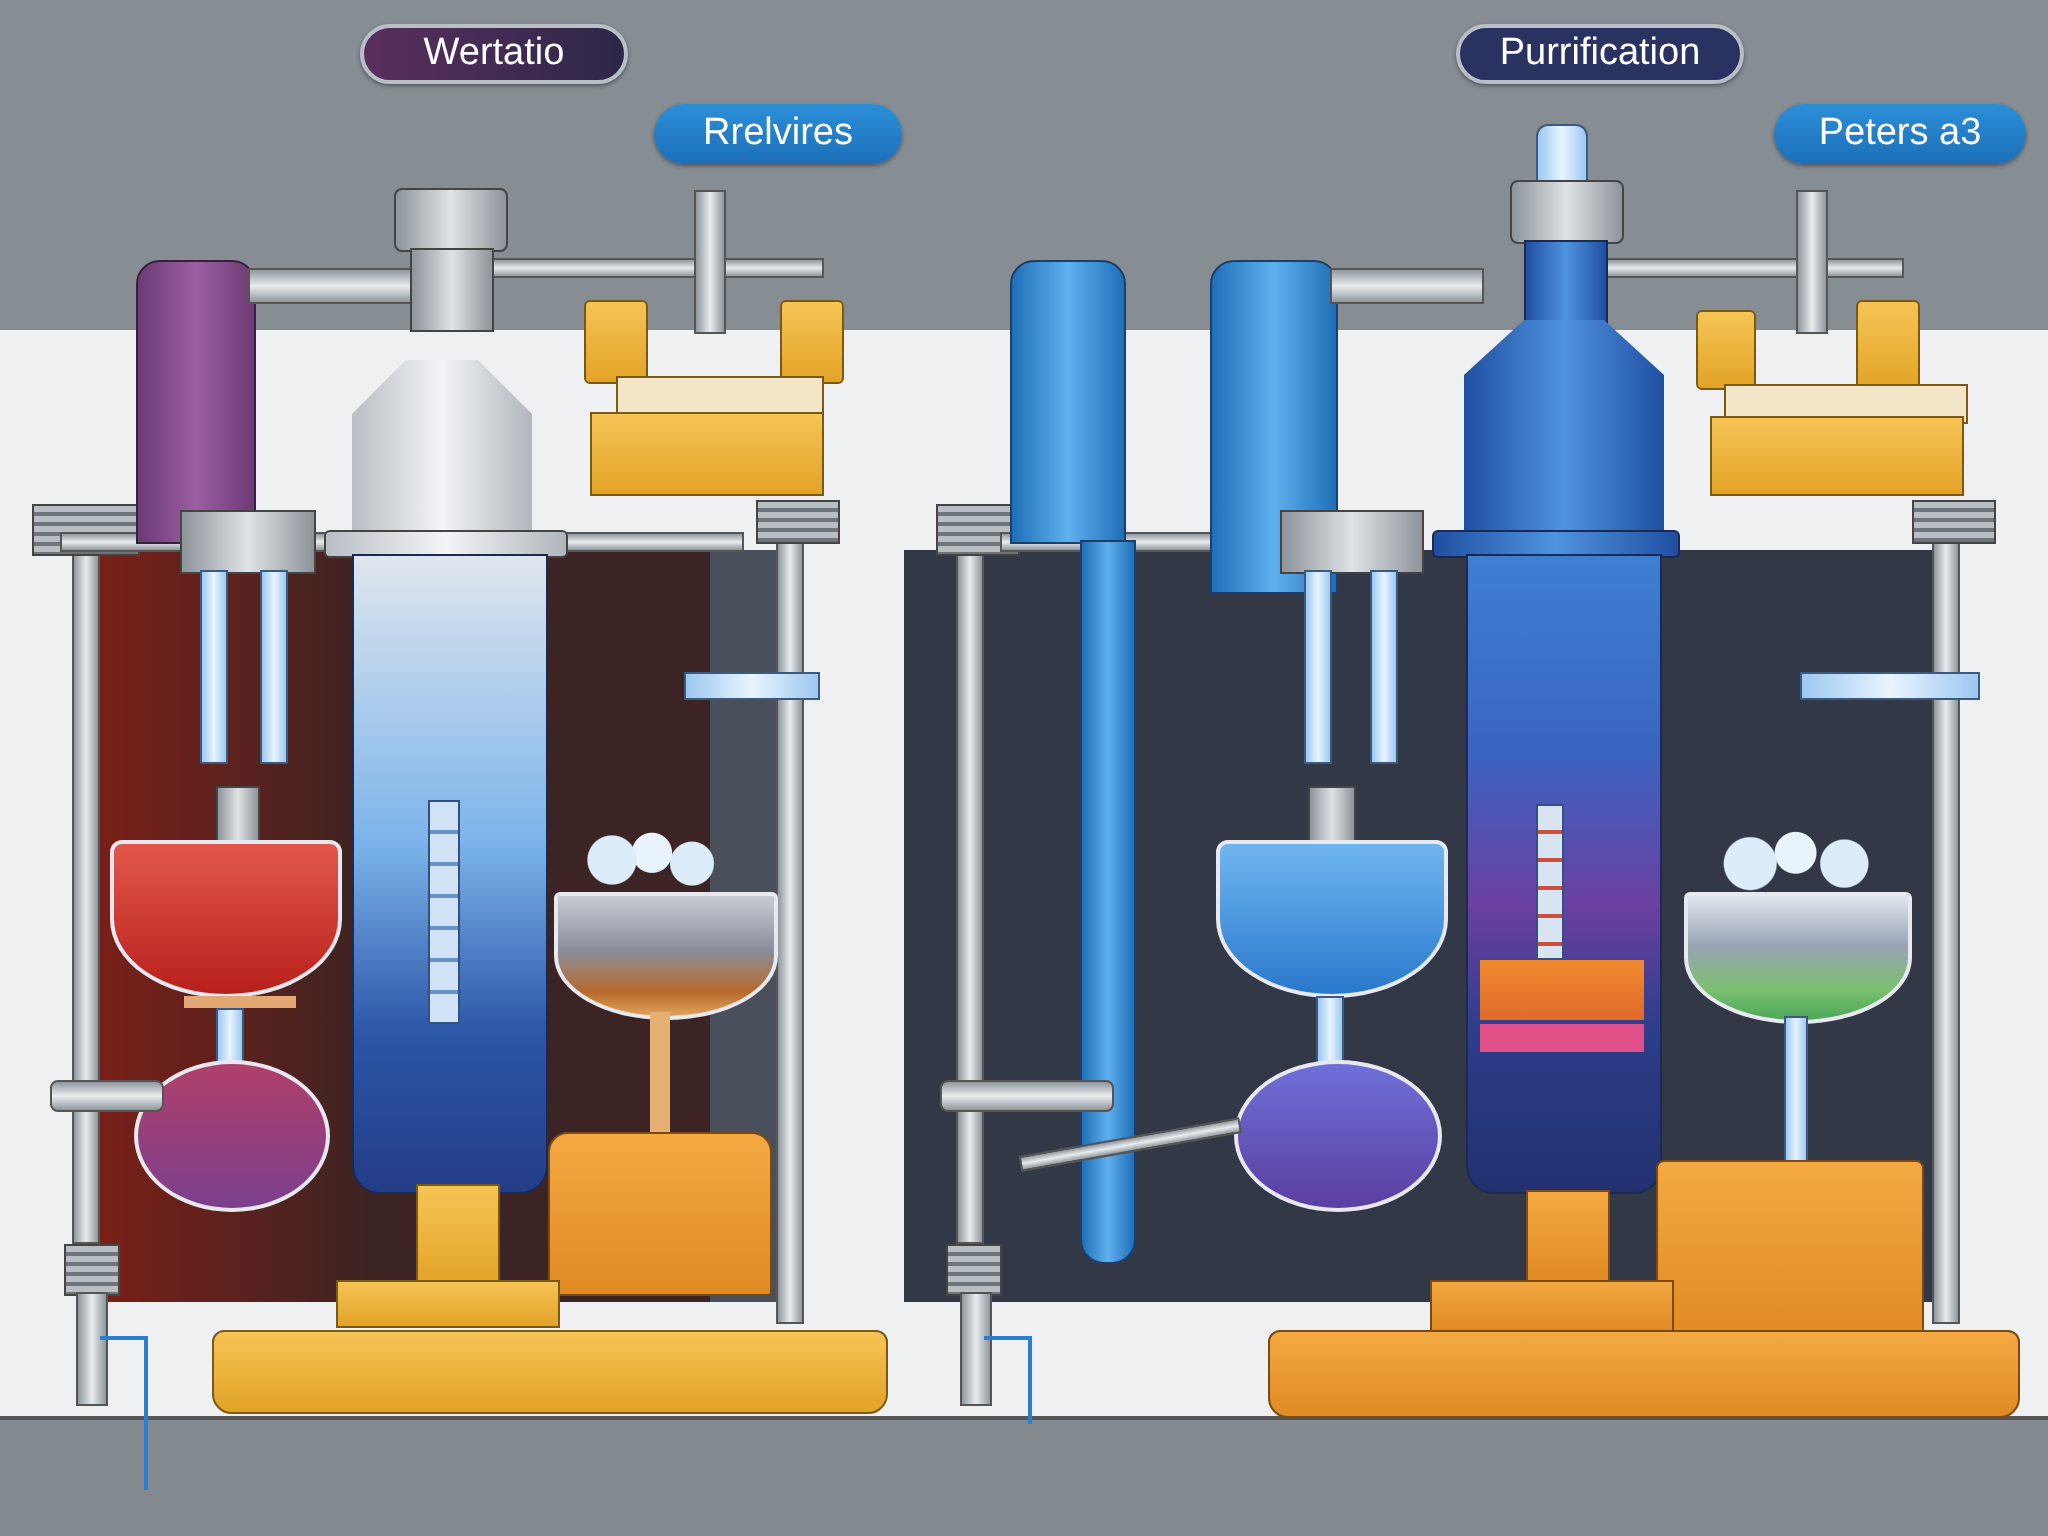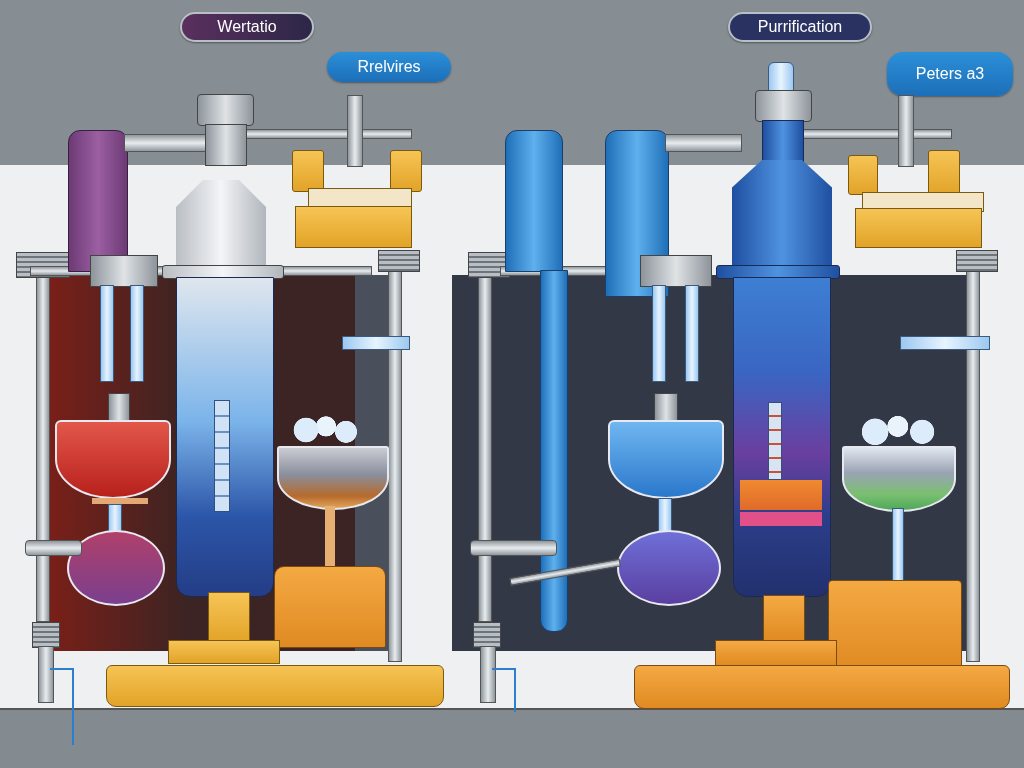--- a/index.html
+++ b/index.html
@@ -1,21 +1,21 @@
 <!DOCTYPE html>
 <html><head>
   <meta charset="utf-8">
   <style>
     html,body{margin:0;padding:0;}
     body{width:1024px;height:768px;overflow:hidden;position:relative;background:#8a9196;font-family:"Liberation Sans",sans-serif;}
     .abs{position:absolute;}
     .band-top{left:0;top:0;width:1024px;height:165px;background:#878e93;}
     .band-mid{left:0;top:165px;width:1024px;height:545px;background:#eef0f2;}
     .band-bot{left:0;top:708px;width:1024px;height:60px;background:#838b91;border-top:2px solid #555;}
-    .pill{border-radius:16px;color:#fff;font-size:16px;display:flex;align-items:center;justify-content:center;box-shadow:0 1px 2px rgba(0,0,0,.4);}
+    .pill{border-radius:16px;color:#fff;font-size:19px;display:flex;align-items:center;justify-content:center;box-shadow:0 1px 2px rgba(0,0,0,.4);}
     .pill-dark{background:linear-gradient(90deg,#5a2f5e,#2c2747);border:2px solid #b8bfc6;}
     .pill-navy{background:#2a3262;border:2px solid #b8bfc6;}
     .pill-blue{background:linear-gradient(180deg,#2b8fd8,#1c6fb8);}
     .panel-dark{background:#3b2423;}
     .panel-red{background:linear-gradient(90deg,#7a1f18,#3b2423);}
     .panel-navy{background:#333847;}
     .pipe-v{background:linear-gradient(90deg,#8f979d,#e8ecef,#8f979d);border:1px solid #555;}
     .pipe-h{background:linear-gradient(180deg,#8f979d,#e8ecef,#8f979d);border:1px solid #555;}
     .pipe-purple{background:linear-gradient(90deg,#6c3a75,#9b5fa2,#6c3a75);border:1px solid #3a2040;}
     .pipe-blue{background:linear-gradient(90deg,#1f6fb8,#5fb0ee,#1f6fb8);border:1px solid #1a3f6a;}
@@ -31,21 +31,21 @@
 </head>
 <body>
 
 <div class="abs band-top"></div>
 <div class="abs band-mid"></div>
 <div class="abs band-bot"></div>
 
 <div class="abs pill pill-dark" style="left:180px;top:12px;width:130px;height:26px;">Wertatio</div>
 <div class="abs pill pill-blue" style="left:327px;top:52px;width:124px;height:30px;">Rrelvires</div>
 <div class="abs pill pill-navy" style="left:728px;top:12px;width:140px;height:26px;">Purrification</div>
-<div class="abs pill pill-blue" style="left:887px;top:52px;width:126px;height:44px;">Peters a3</div>
+<div class="abs pill pill-blue" style="left:887px;top:52px;width:126px;height:30px;">Peters a3</div>
 
 <div>
   <div class="abs panel-red" style="left:48px;top:275px;width:140px;height:376px;"></div>
   <div class="abs panel-dark" style="left:188px;top:275px;width:200px;height:376px;"></div>
   <div class="abs" style="left:355px;top:275px;width:40px;height:376px;background:#4a4f5c;"></div>
 
   <div class="abs pipe-v" style="left:36px;top:270px;width:12px;height:350px;"></div>
   <div class="abs pipe-v" style="left:388px;top:260px;width:12px;height:400px;"></div>
   <div class="abs knurl" style="left:16px;top:252px;width:52px;height:24px;"></div>
   <div class="abs knurl" style="left:378px;top:250px;width:40px;height:20px;"></div>

